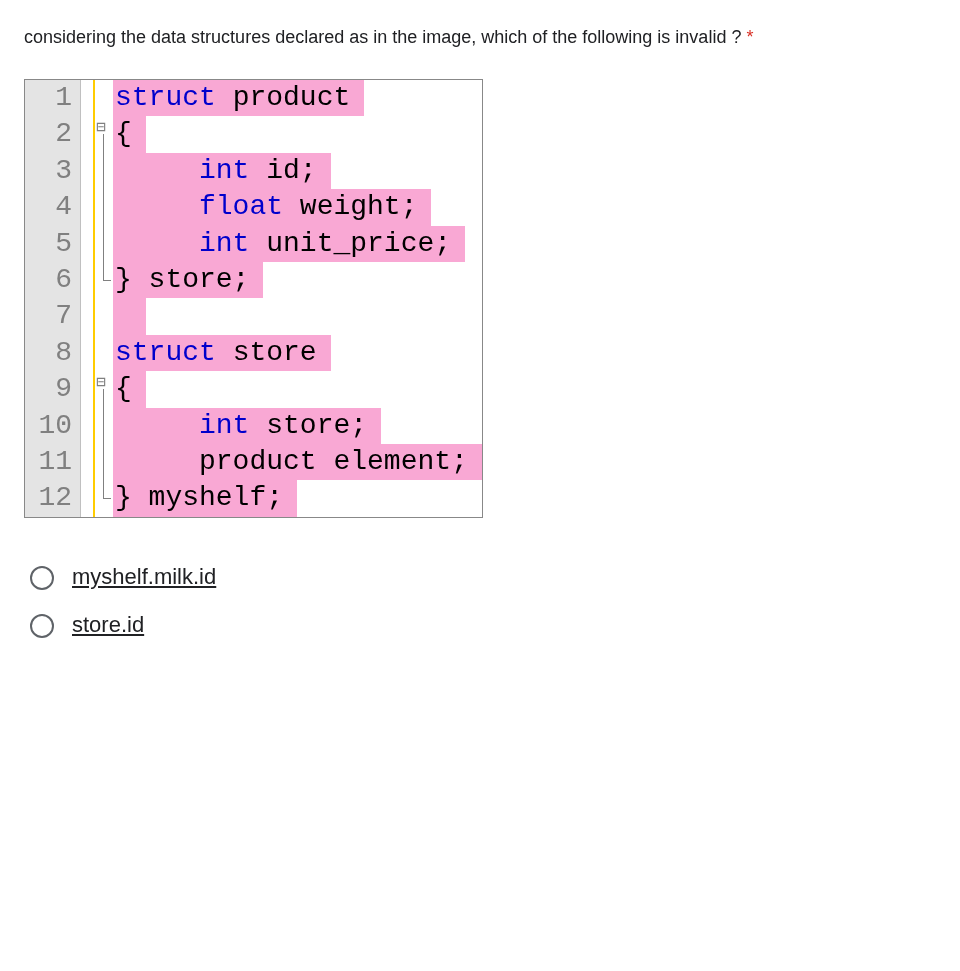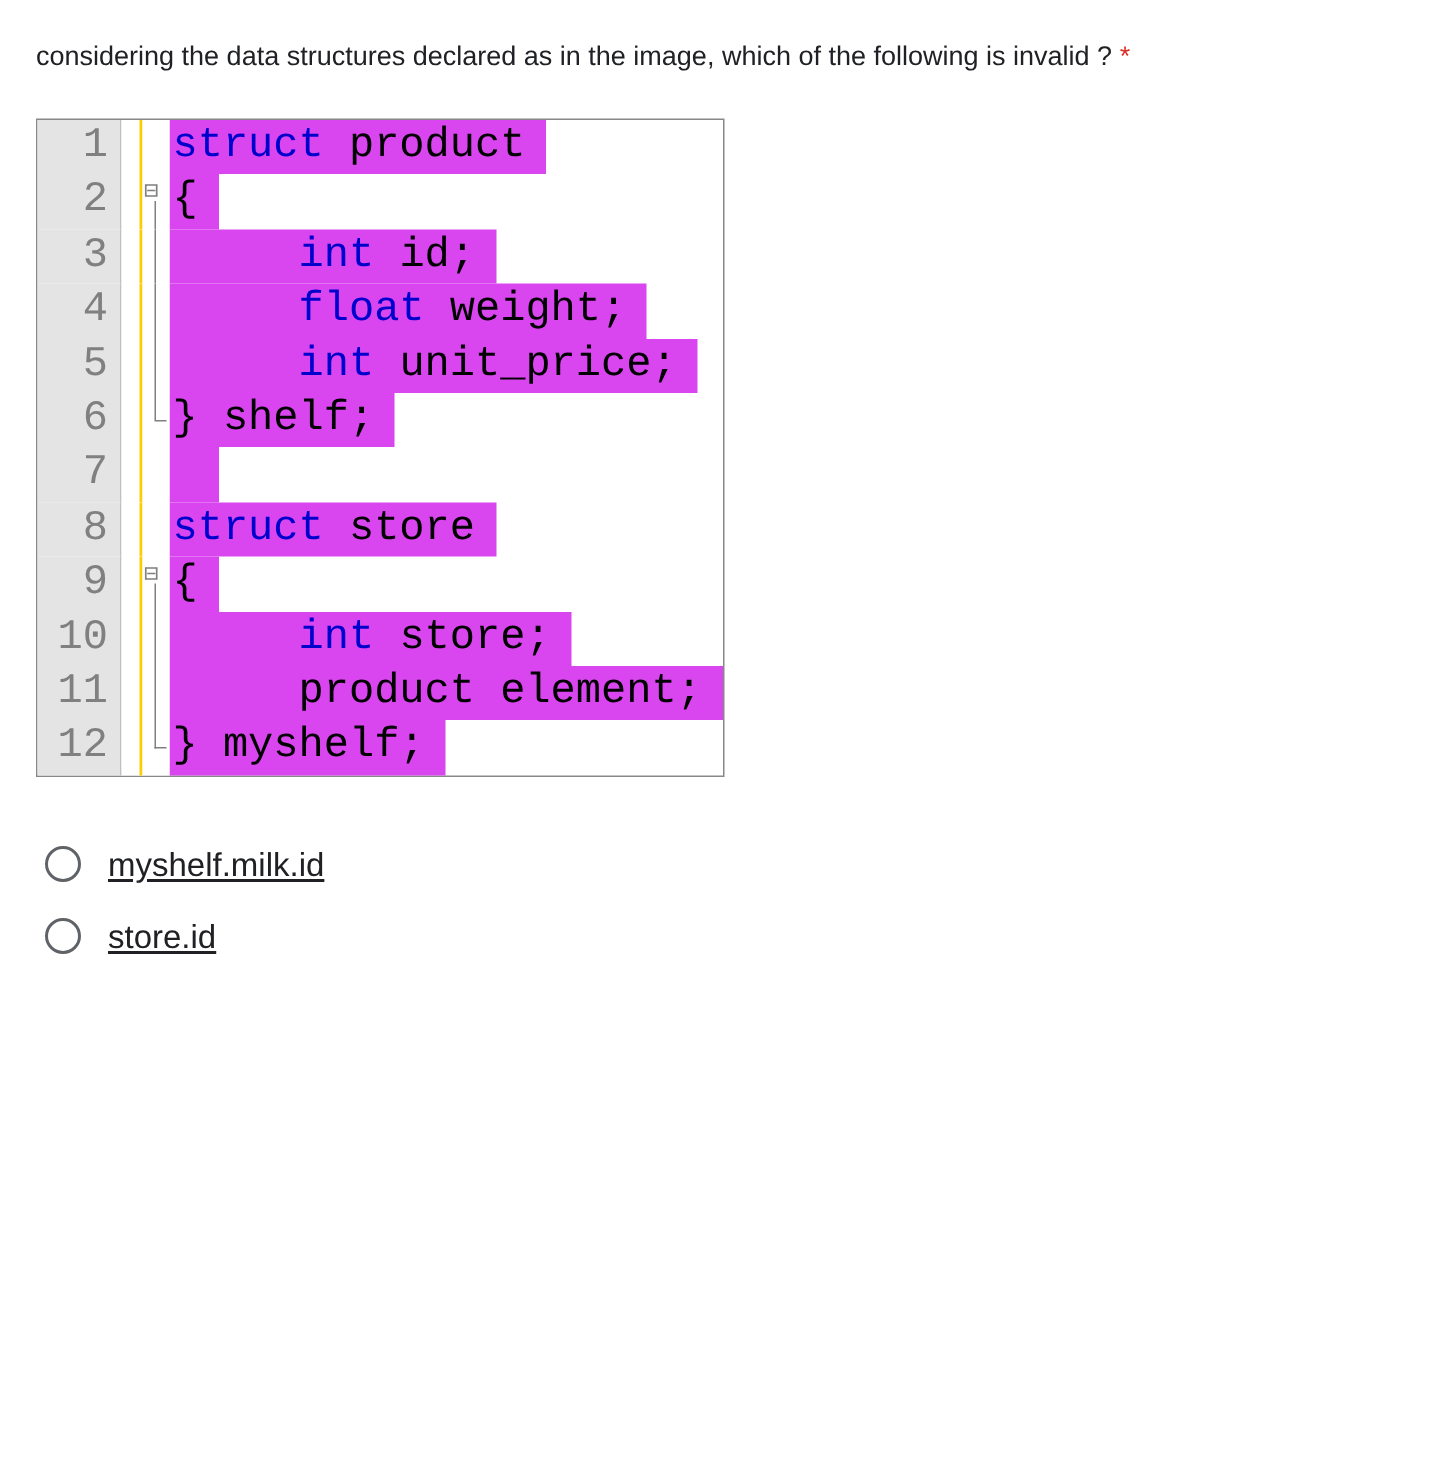--- a/index.html
+++ b/index.html
@@ -82,31 +82,31 @@
   .fold.end .elbow {
     position:absolute;
     left:8px;
     top:50%;
     width:8px;
     border-top:1px solid #808080;
   }
   .code {
     padding: 0 14px 0 2px;
     white-space: pre;
-    background: #d946ef;
+    background: #f9a8d4;
   }
   .kw { color: #0000cc; }
   .id { color: #000; }
   .options {
     margin-top: 8px;
     padding-left: 6px;
   }
   .opt {
     display: flex;
-    align-items: flex-start;
+    align-items: flex-end;
     margin: 22px 0;
     font-size: 22px;
   }
   .radio {
     width: 24px;
     height: 24px;
     border: 2px solid #5f6368;
     border-radius: 50%;
     margin-right: 18px;
     flex-shrink: 0;
@@ -150,21 +150,21 @@
       <div class="ln">5</div>
       <div class="marker"></div>
       <div class="fold line"></div>
       <div class="code">     <span class="kw">int</span> <span class="id">unit_price;</span></div>
     </div><div class="code-row">
       <div class="ln">6</div>
       <div class="marker"></div>
       <div class="fold end">
         <div class="elbow"></div>
       </div>
-      <div class="code"><span class="id">} shelf;</span></div>
+      <div class="code"><span class="id">} store;</span></div>
     </div><div class="code-row">
       <div class="ln">7</div>
       <div class="marker"></div>
       <div class="fold "></div>
       <div class="code">&nbsp;</div>
     </div><div class="code-row">
       <div class="ln">8</div>
       <div class="marker"></div>
       <div class="fold "></div>
       <div class="code"><span class="kw">struct</span> <span class="id">store</span></div>

